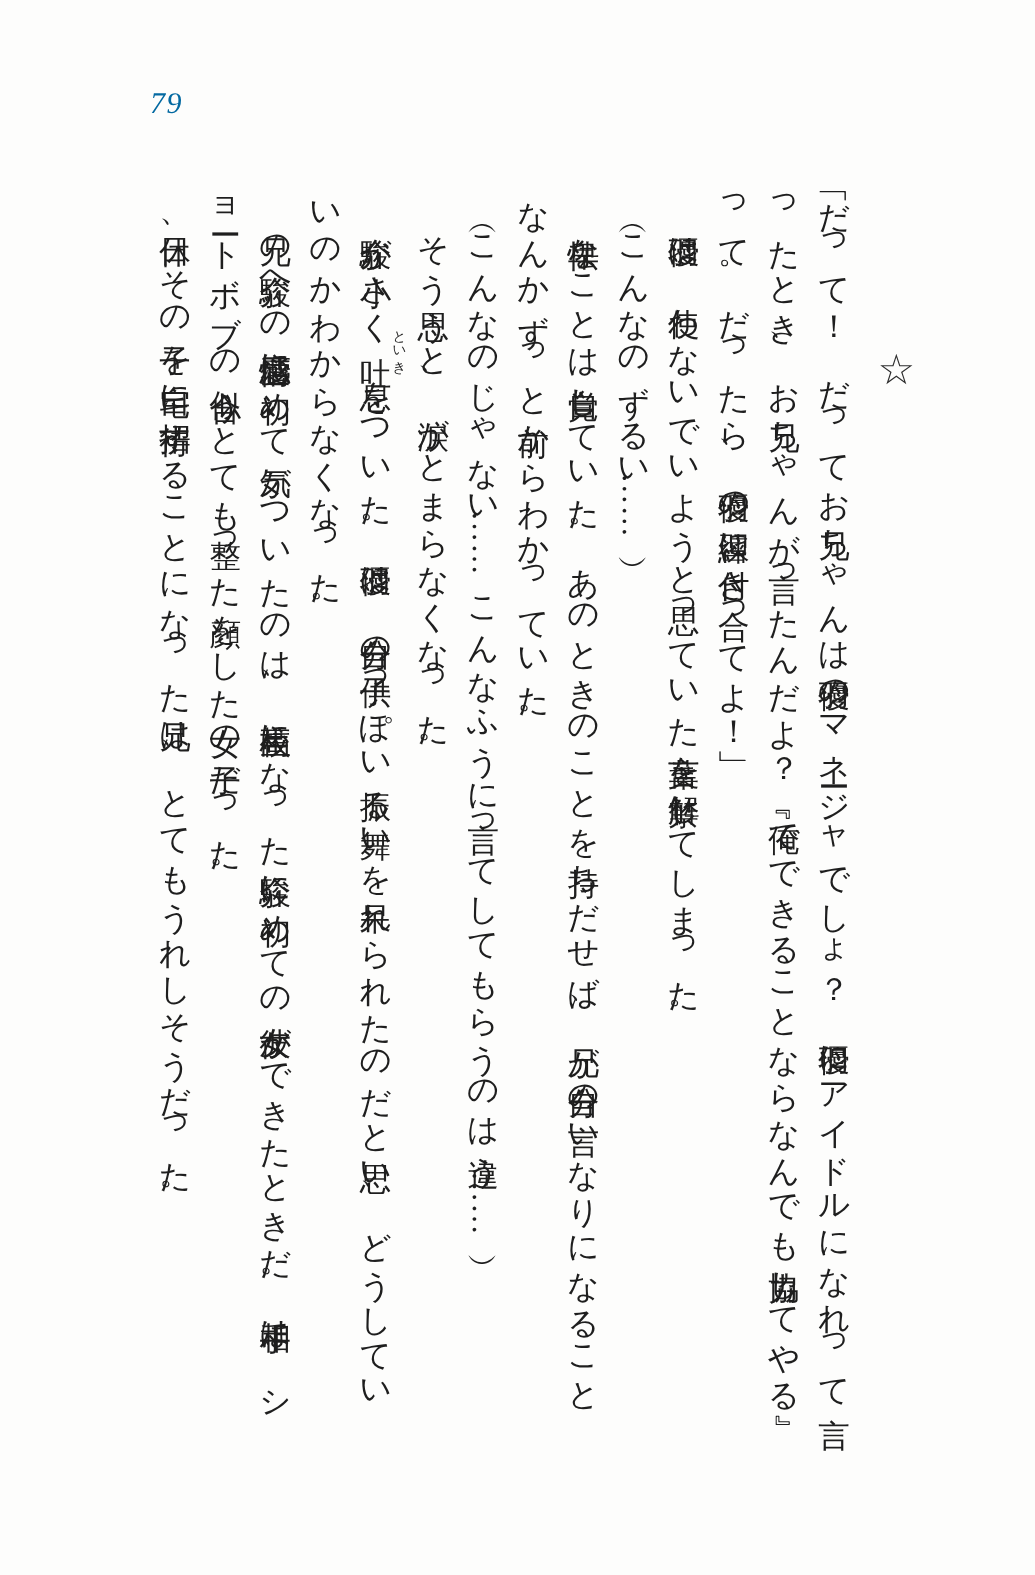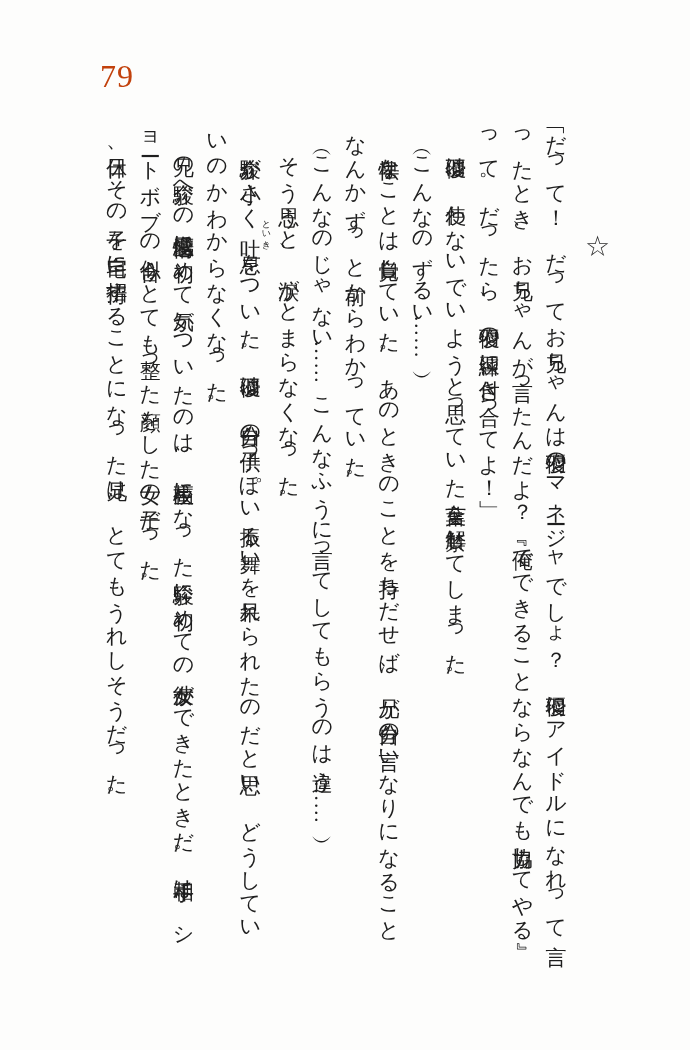--- a/index.html
+++ b/index.html
@@ -12,23 +12,24 @@
     width: 690px;
     height: 1050px;
     background: #fdfdfc;
     overflow: hidden;
     font-family: "Liberation Serif", "DejaVu Serif", serif;
   }
   .page-number {
     position: absolute;
     left: 100px;
     top: 58px;
-    font-size: 32px;
+    font-style: italic;
+    font-size: 20px;
     letter-spacing: 1px;
-    color: #c2410c;
+    color: #0369a1;
   }
   .section-star {
     position: absolute;
     left: 585px;
     top: 230px;
     font-size: 28px;
     color: #2e2e2e;
     font-family: "DejaVu Sans", "Liberation Serif", sans-serif;
   }
   .text-block {

